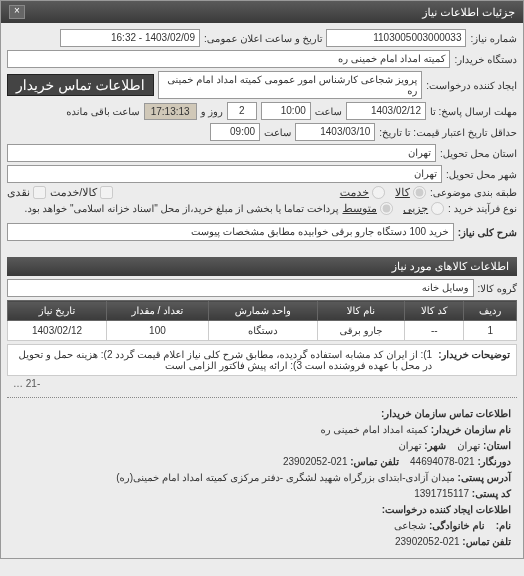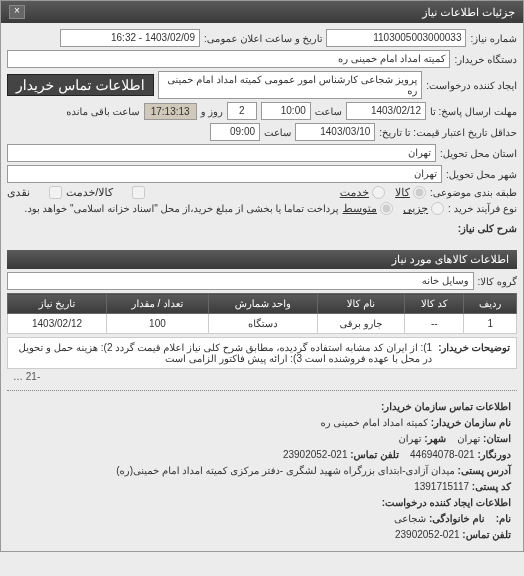--- a/index.html
+++ b/index.html
@@ -72,21 +72,21 @@
   padding: 2px 8px;
   font-size: 14px;
   cursor: pointer;
 }
 .radio-group {
   display: flex;
   gap: 10px;
   align-items: center;
 }
 .radio-item { display: flex; gap: 3px; align-items: center; text-decoration: underline; }
-.checkbox-item { display: flex; gap: 19px; align-items: center; }
+.checkbox-item { display: flex; gap: 3px; align-items: center; }
 .note {
   font-size: 10px;
   color: #333;
 }
 .section-header {
   background: linear-gradient(to bottom, #5a5a5a, #3a3a3a);
   color: #fff;
   padding: 3px 8px;
   font-size: 11px;
   margin: 16px 0 3px 0;
@@ -223,20 +223,21 @@
         <label class="radio-item">
             <input type="radio" checked="" disabled="" style="">
             <span>متوسط</span>
           </label>
       </div>
       <span class="note">پرداخت تماما یا بخشی از مبلغ خرید،از محل "اسناد خزانه اسلامی" خواهد بود.</span>
     </div>
 
     <div class="row" style="margin-top:8px">
       <span class="label" style="font-weight:bold">شرح کلی نیاز:</span>
+      <span class="field field-lg">خرید 100 دستگاه جارو برقی خوابیده مطابق مشخصات پیوست</span>
     </div>
 
     <div class="section-header">اطلاعات کالاهای مورد نیاز</div>
 
     <div class="row">
       <span class="label">گروه کالا:</span>
       <span class="field field-lg">وسایل خانه</span>
     </div>
 
     <table class="table">

